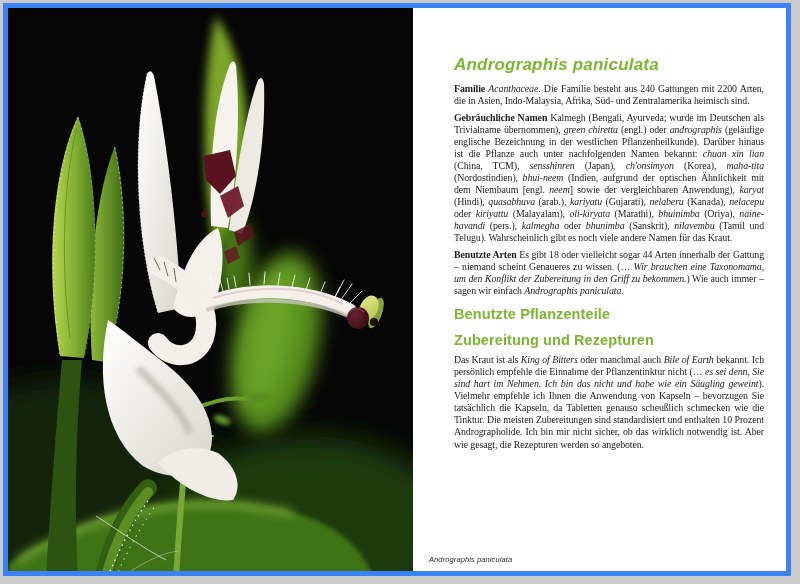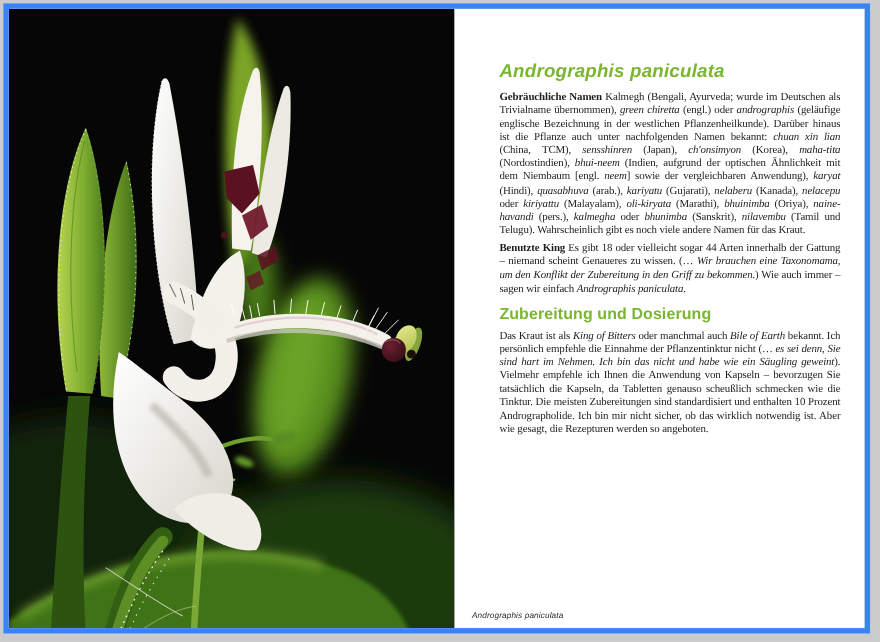--- a/index.html
+++ b/index.html
@@ -217,22 +217,24 @@
           <circle cx="366" cy="314" r="4" fill="#1a1008"></circle>
           <path d="M342,303 C346,300 352,300 356,304" fill="none" stroke="#8a4a55" stroke-width="1.2" opacity="0.8"></path>
         </g>
       </g>
     </svg>
   </div>
 
   <div class="text-col">
     <h1 class="page-title">Andrographis paniculata</h1>
     <div>
+        <p><span class="b">Familie</span><span> </span><span class="i">Acanthaceae</span><span>. Die Familie besteht aus 240 Gattungen mit 2200 Arten, die in Asien, Indo-Malaysia, Afrika, Süd- und Zentralamerika heimisch sind.</span></p>
         <p><span class="b">Gebräuchliche Namen</span><span> Kalmegh (Bengali, Ayurveda; wurde im Deutschen als Trivialname übernommen), </span><span class="i">green chiretta</span><span> (engl.) oder </span><span class="i">andrographis</span><span> (geläufige englische Bezeichnung in der westlichen Pflanzenheilkunde). Darüber hinaus ist die Pflanze auch unter nachfolgenden Namen bekannt: </span><span class="i">chuan xin lian</span><span> (China, TCM), </span><span class="i">sensshinren</span><span> (Japan), </span><span class="i">ch'onsimyon</span><span> (Korea), </span><span class="i">maha-tita</span><span> (Nordostindien), </span><span class="i">bhui-neem</span><span> (Indien, aufgrund der optischen Ähnlichkeit mit dem Niembaum [engl. </span><span class="i">neem</span><span>] sowie der vergleichbaren Anwendung), </span><span class="i">karyat</span><span> (Hindi), </span><span class="i">quasabhuva</span><span> (arab.), </span><span class="i">kariyatu</span><span> (Gujarati), </span><span class="i">nelaberu</span><span> (Kanada), </span><span class="i">nelacepu</span><span> oder </span><span class="i">kiriyattu</span><span> (Malayalam), </span><span class="i">oli-kiryata</span><span> (Marathi), </span><span class="i">bhuinimba</span><span> (Oriya), </span><span class="i">naine-havandi</span><span> (pers.), </span><span class="i">kalmegha</span><span> oder </span><span class="i">bhunimba</span><span> (Sanskrit), </span><span class="i">nilavembu</span><span> (Tamil und Telugu). Wahrscheinlich gibt es noch viele andere Namen für das Kraut.</span></p>
-        <p><span class="b">Benutzte King</span><span> Es gibt 18 oder vielleicht sogar 44 Arten innerhalb der Gattung – niemand scheint Genaueres zu wissen. (… </span><span class="i">Wir brauchen eine Taxonomama, um den Konflikt der Zubereitung in den Griff zu bekommen.</span><span>) Wie auch immer – sagen wir einfach </span><span class="i">Andrographis paniculata</span><span>.</span></p>
-        <h2>Zubereitung und Dosierung</h2>
+        <p><span class="b">Benutzte Arten</span><span> Es gibt 18 oder vielleicht sogar 44 Arten innerhalb der Gattung – niemand scheint Genaueres zu wissen. (… </span><span class="i">Wir brauchen eine Taxonomama, um den Konflikt der Zubereitung in den Griff zu bekommen.</span><span>) Wie auch immer – sagen wir einfach </span><span class="i">Andrographis paniculata</span><span>.</span></p>
+        <h2>Benutzte Pflanzenteile</h2>
+        <h2>Zubereitung und Rezepturen</h2>
         <p><span>Das Kraut ist als </span><span class="i">King of Bitters</span><span> oder manchmal auch </span><span class="i">Bile of Earth</span><span> bekannt. Ich persönlich empfehle die Einnahme der Pflanzentinktur nicht (… </span><span class="i">es sei denn, Sie sind hart im Nehmen. Ich bin das nicht und habe wie ein Säugling geweint</span><span>). Vielmehr empfehle ich Ihnen die Anwendung von Kapseln – bevorzugen Sie tatsächlich die Kapseln, da Tabletten genauso scheußlich schmecken wie die Tinktur. Die meisten Zubereitungen sind standardisiert und enthalten 10 Prozent Andrographolide. Ich bin mir nicht sicher, ob das wirklich notwendig ist. Aber wie gesagt, die Rezepturen werden so angeboten.</span></p>
       </div>
   </div>
 
   <div class="running-footer">Andrographis paniculata</div>
 
 </div>
 
 </body></html>

